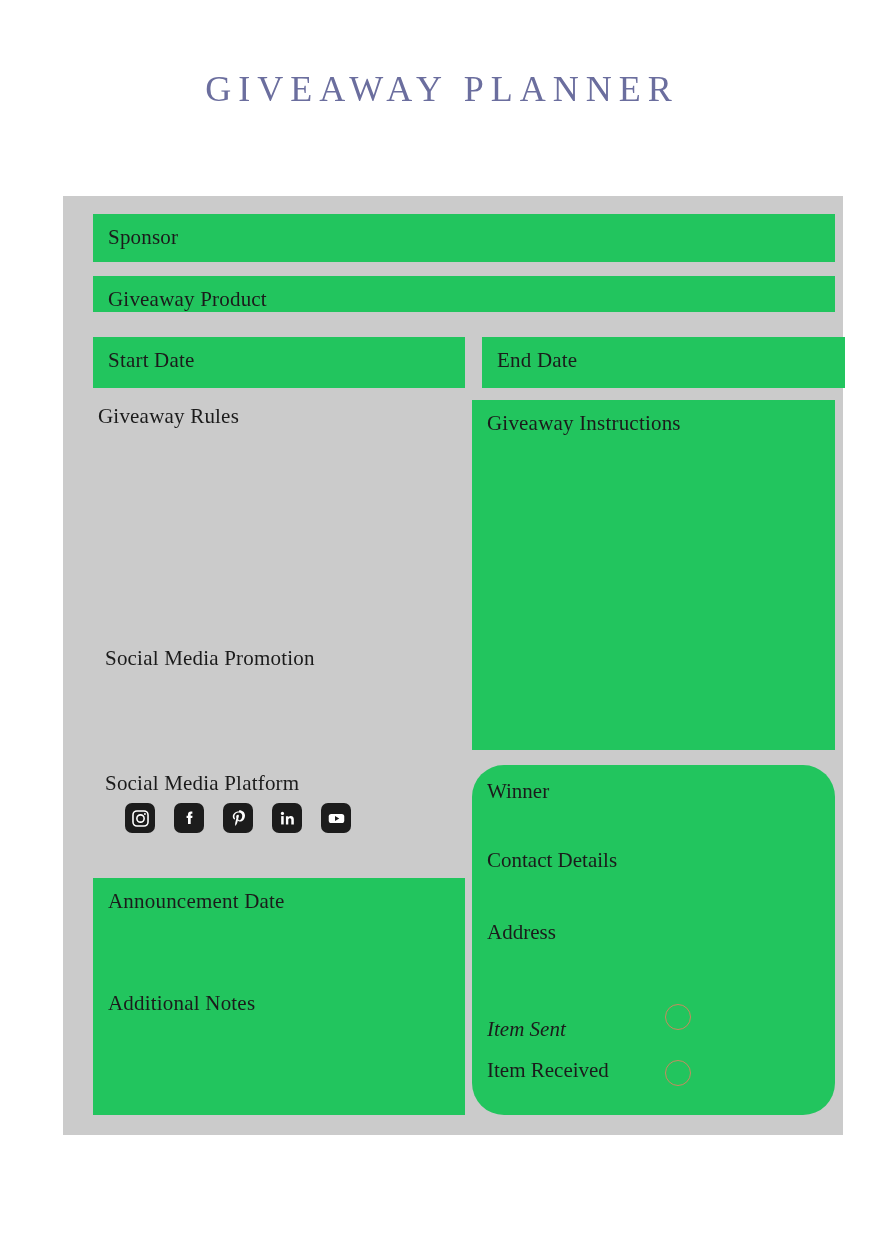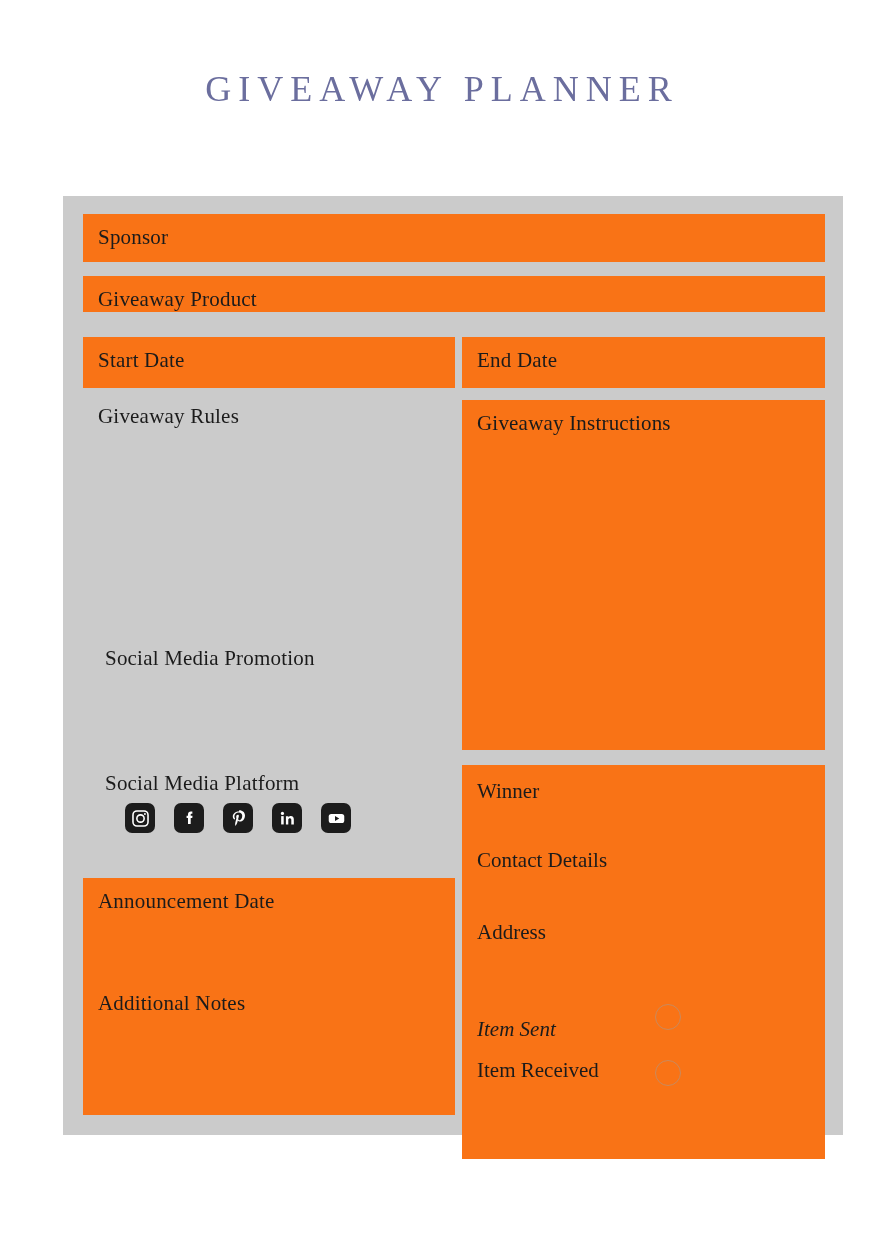--- a/index.html
+++ b/index.html
@@ -37,22 +37,23 @@
     left: 63px;
     top: 196px;
     width: 780px;
     height: 939px;
     background: #cbcbcb;
   }
 
   
   .panel {
     position: absolute;
-    background: #f97316;
+    background: #22c55e;
     box-sizing: border-box;
+    margin-left: 10px;
   }
   
   .open-region {
     position: absolute;
     background: transparent;
     box-sizing: border-box;
   }
 
   .field-label {
     position: absolute;
@@ -61,32 +62,32 @@
     font-weight: 400;
     color: #1b1b1b;
     letter-spacing: 0.2px;
     white-space: nowrap;
   }
 
   
   #panel-sponsor          { left: 20px;  top: 18px;  width: 742px; height: 48px; }
   #panel-product          { left: 20px;  top: 80px;  width: 742px; height: 36px; }
   #panel-start-date       { left: 20px;  top: 141px; width: 372px; height: 51px; }
-  #panel-end-date         { left: 399px; top: 141px; width: 363px; height: 51px; }
+  #panel-end-date         { left: 409px; top: 141px; width: 363px; height: 51px; }
 
   #region-rules           { left: 20px;  top: 204px; width: 372px; height: 262px; }
   #region-promotion       { left: 20px;  top: 440px; width: 372px; height: 100px; }
   #region-platform        { left: 20px;  top: 565px; width: 372px; height: 110px; }
 
   #panel-instructions     { left: 399px; top: 204px; width: 363px; height: 350px; }
 
   #panel-announcement     { left: 20px;  top: 682px; width: 372px; height: 106px; text-decoration: underline; }
   #panel-notes            { left: 20px;  top: 784px; width: 372px; height: 135px; }
 
-  #panel-winner-block     { left: 399px; top: 569px; width: 363px; height: 394px; }
+  #panel-winner-block     { left: 399px; top: 569px; width: 363px; height: 350px; border-radius: 32px; }
 
   
   .lbl-in-panel { left: 15px; top: 11px; }
 
   
   .social-row {
     position: absolute;
     left: 42px;
     top: 42px;
     display: flex;

